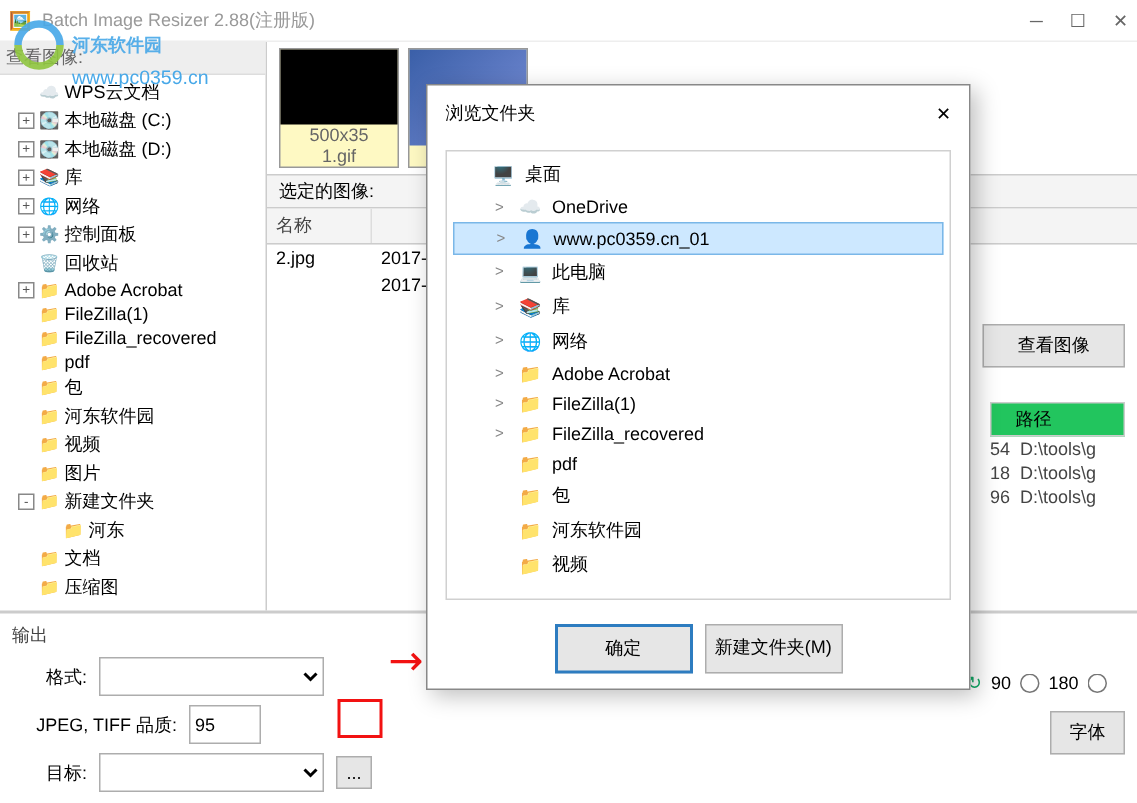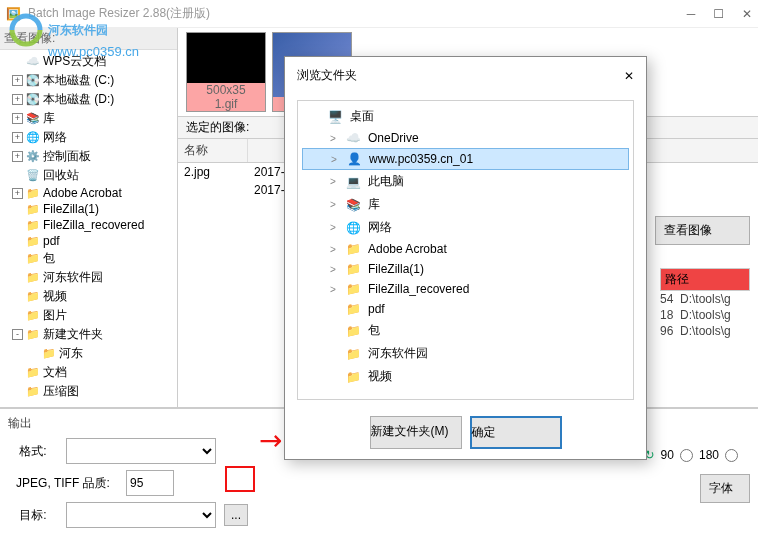--- a/index.html
+++ b/index.html
@@ -18,33 +18,33 @@
 .tree{flex:1;overflow:auto;padding:2px}
 .tree-item{display:flex;align-items:center;gap:3px;padding:1px 0;white-space:nowrap}
 .expander{width:11px;height:11px;border:1px solid #888;display:inline-flex;align-items:center;justify-content:center;font-size:9px;line-height:1;color:#555;background:#fff}
 .tree-icon{width:14px;height:14px;display:inline-flex;align-items:center;justify-content:center;font-size:11px}
 .folder-icon{color:#e8b43f}
 .drive-icon{color:#888}
 .cloud-icon{color:#2d9cdb}
 .mid{flex:1;display:flex;flex-direction:column}
 .mid-top{padding:4px 8px;display:flex;align-items:center;gap:4px}
 .thumbs{display:flex;gap:6px;padding:4px 8px}
-.thumb{width:80px;height:80px;border:1px solid #999;background:#fca5a5;display:flex;flex-direction:column;align-items:center;justify-content:flex-end;font-size:10px;color:#666}
+.thumb{width:80px;height:80px;border:1px solid #999;background:#fef9c3;display:flex;flex-direction:column;align-items:center;justify-content:flex-end;font-size:10px;color:#666}
 .thumb .img{flex:1;width:100%;background:linear-gradient(135deg,#3a5fa8,#7a8fd8);display:flex;align-items:center;justify-content:center;overflow:hidden}
 .thumb .img.black{background:#000}
 .sel-label{padding:2px 8px;border-top:1px solid #ccc;border-bottom:1px solid #ccc;background:#f4f4f4}
 .table{flex:1;overflow:auto}
 .table-head{display:flex;background:#f4f4f4;border-bottom:1px solid #ccc}
 .table-head div{padding:3px 6px;border-right:1px solid #ddd;color:#444}
 .col-name{width:70px}.col-date{width:140px}
-.btn{background:#e6e6e6;border:1px solid #adadad;padding:5px 8px;cursor:default}
+.btn{background:#e6e6e6;border:1px solid #adadad;padding:5px 8px;text-align:center;cursor:default}
 .output{padding:6px 8px;border-top:1px solid #ccc}
 .output-title{color:#444;margin-bottom:6px}
 .output-row{display:flex;align-items:center;gap:8px;margin-bottom:6px}
-.output-row label{width:50px;text-align:center}
+.output-row label{width:50px;text-align:right}
 select,input[type=text]{border:1px solid #adadad;background:#fff;padding:12px 3px;height:22px}
 select{width:150px}
 .spin{width:48px}
 .bottom-btns{display:flex;gap:8px;justify-content:flex-end;padding:6px}
 
 .modal{position:absolute;top:56px;left:284px;width:363px;background:#fff;border:1px solid #888;box-shadow:4px 4px 14px rgba(0,0,0,.25);z-index:100}
 .modal-title{padding:10px 12px;font-size:14px;display:flex;align-items:center;justify-content:space-between}
 .modal-sub{padding:6px 12px;color:#333}
 .folder-list{margin:6px 12px;height:300px;border:1px solid #d0d0d0;overflow:auto;padding:4px}
 .fl-item{display:flex;align-items:center;gap:6px;padding:3px 2px 3px 10px}
@@ -52,21 +52,21 @@
 .fl-item.selected{background:#cde8ff;border:1px solid #7ab7e8}
 .fl-exp{width:10px;color:#888;font-size:10px}
 .fl-icon{width:16px;height:14px;display:inline-flex;align-items:center;justify-content:center}
 .modal-btns{display:flex;gap:8px;justify-content:center;padding:10px}
 .modal-btns .btn{width:92px;padding:6px 0}
 .btn.primary{border:2px solid #2d7cc0}
 
 .red-box{position:absolute;border:2px solid #f21212;z-index:90}
 .red-arrow{position:absolute;z-index:91;color:#f21212;font-size:28px;transform:rotate(-45deg)}
 .right-extra{position:absolute;right:8px;top:216px;width:95px}
-.rpath-head{position:absolute;right:8px;top:268px;width:90px;background:#ef4444;border:1px solid #ccc;padding:2px 4px}
+.rpath-head{position:absolute;right:8px;top:268px;width:90px;background:#22c55e;border:1px solid #ccc;padding:2px 16px}
 .rpath-row{position:absolute;right:8px;width:90px;color:#444;padding:2px 0;white-space:nowrap;overflow:hidden}
 .rot{position:absolute;right:20px;top:448px;display:flex;align-items:center;gap:6px}
 .rot .circ{display:inline-flex;align-items:center;color:#1a6;gap:3px}
 .font-btn{position:absolute;right:8px;top:474px}
 </style>
 </head>
 <body>
 
 <div class="titlebar">
   <span class="icon">🖼️</span>
@@ -335,19 +335,19 @@
         <span class="fl-icon">📁</span>
         <span>河东软件园</span>
       </div>
       <div class="fl-item level1">
         <span class="fl-exp"></span>
         <span class="fl-icon">📁</span>
         <span>视频</span>
       </div>
     </div>
   <div class="modal-btns">
+    <div class="btn primary">确定</div>
     <div class="btn">新建文件夹(M)</div>
-    <div class="btn primary">确定</div>
   </div>
 </div>
 
 <div class="red-box" style="top:466px;left:225px;width:30px;height:26px"></div>
 <div class="red-arrow" style="top:424px;left:258px">↘</div>
 
 </body></html>

